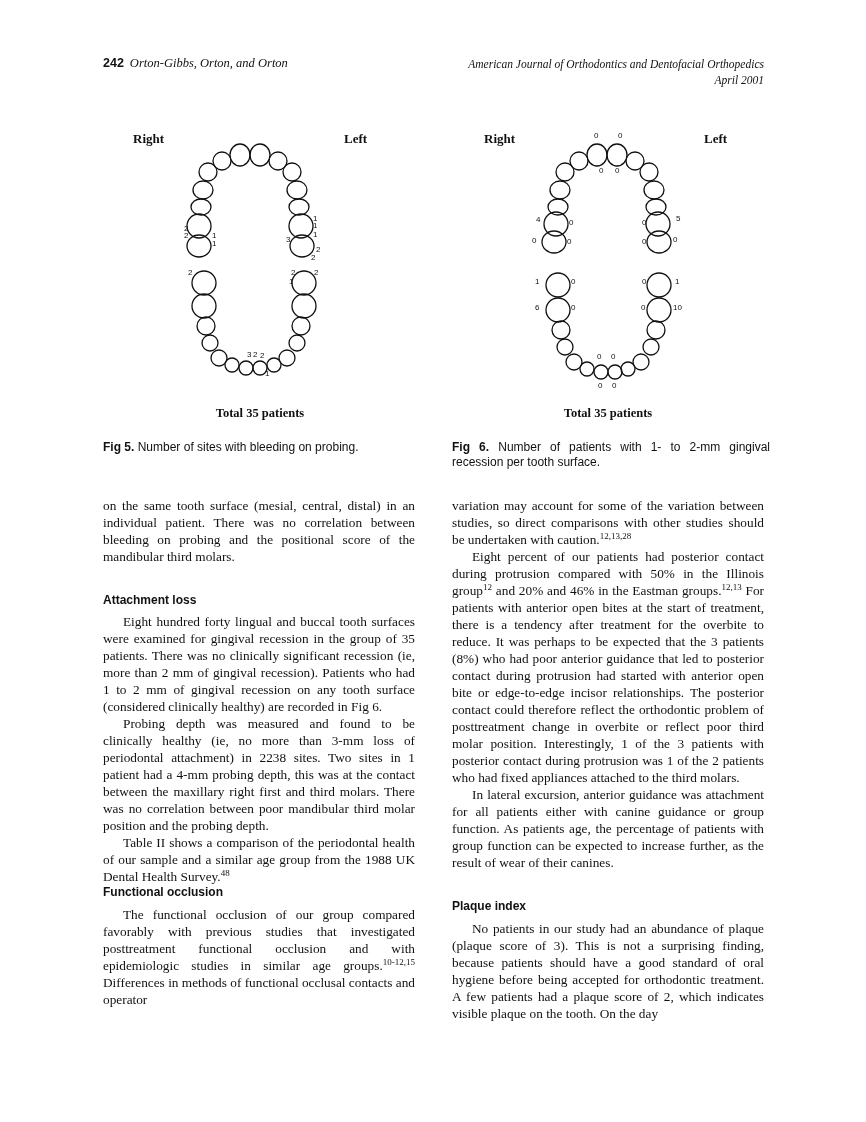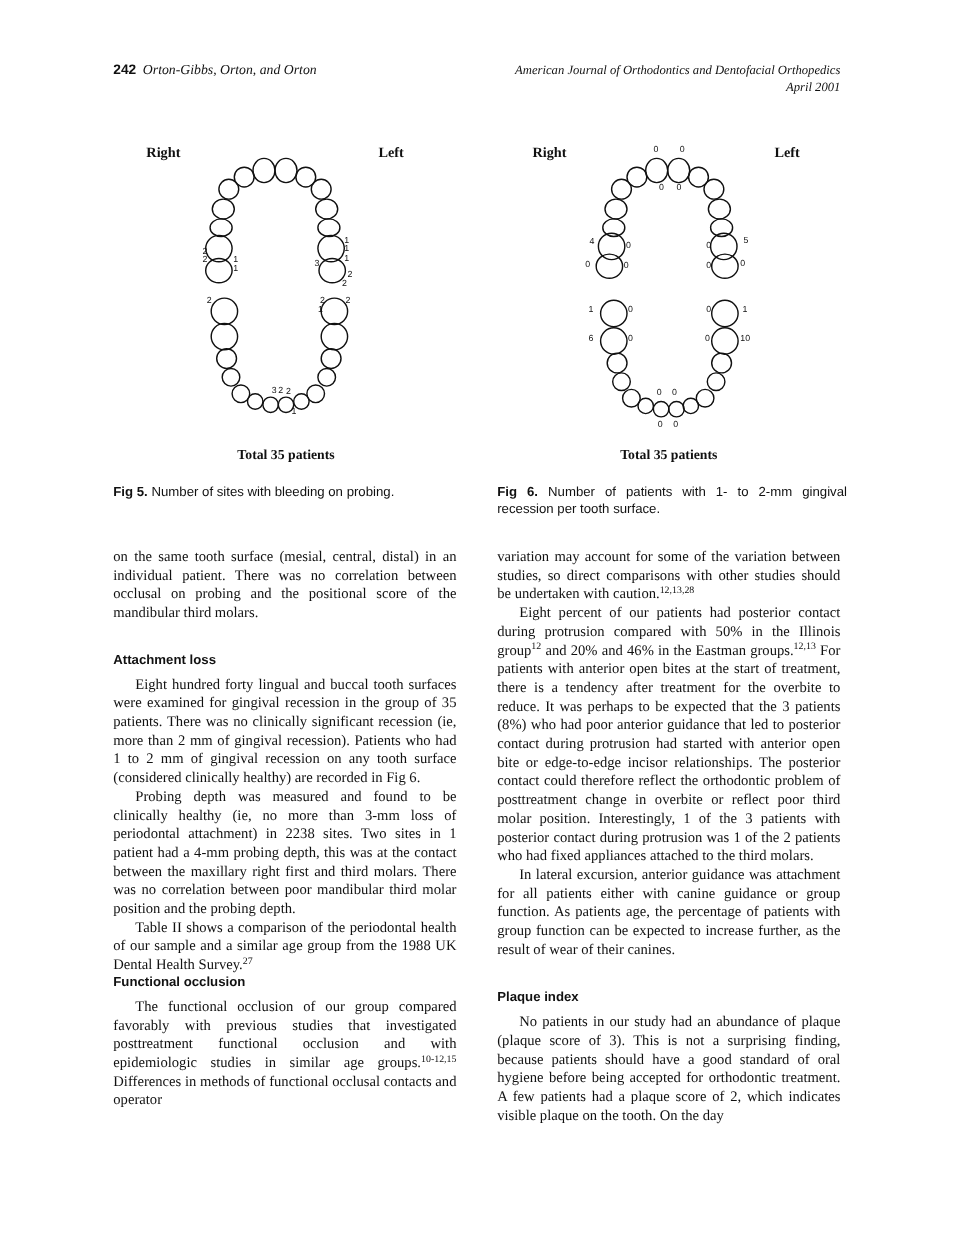--- a/index.html
+++ b/index.html
@@ -166,25 +166,25 @@
 </div>
 
 <div class="caption cap5">
   <b>Fig 5.</b> <span>Number of sites with bleeding on probing.</span>
 </div>
 <div class="caption cap6">
   <b>Fig 6.</b> <span>Number of patients with 1- to 2-mm gingival recession per tooth surface.</span>
 </div>
 
 <div class="col col-left">
-  <p>on the same tooth surface (mesial, central, distal) in an individual patient. There was no correlation between occlusal on probing and the positional score of the mandibular third molars.</p>
+  <p>on the same tooth surface (mesial, central, distal) in an individual patient. There was no correlation between bleeding on probing and the positional score of the mandibular third molars.</p>
   <h3 class="first">Attachment loss</h3>
   <p class="ind">Eight hundred forty lingual and buccal tooth surfaces were examined for gingival recession in the group of 35 patients. There was no clinically significant recession (ie, more than 2 mm of gingival recession). Patients who had 1 to 2 mm of gingival recession on any tooth surface (considered clinically healthy) are recorded in Fig 6.</p>
   <p class="ind">Probing depth was measured and found to be clinically healthy (ie, no more than 3-mm loss of periodontal attachment) in 2238 sites. Two sites in 1 patient had a 4-mm probing depth, this was at the contact between the maxillary right first and third molars. There was no correlation between poor mandibular third molar position and the probing depth.</p>
-  <p class="ind"><span>Table II shows a comparison of the periodontal health of our sample and a similar age group from the 1988 UK Dental Health Survey.</span><sup>27</sup></p>
+  <p class="ind"><span>Table II shows a comparison of the periodontal health of our sample and a similar age group from the 1988 UK Dental Health Survey.</span><sup>48</sup></p>
   <h3 class="tight">Functional occlusion</h3>
   <p class="ind" style="margin-top:6px;"><span>The functional occlusion of our group compared favorably with previous studies that investigated posttreatment functional occlusion and with epidemiologic studies in similar age groups.</span><sup>10-12,15</sup><span> Differences in methods of functional occlusal contacts and operator</span></p>
 </div>
 
 <div class="col col-right">
   <p><span>variation may account for some of the variation between studies, so direct comparisons with other studies should be undertaken with caution.</span><sup>12,13,28</sup></p>
   <p class="ind"><span>Eight percent of our patients had posterior contact during protrusion compared with 50% in the Illinois group</span><sup>12</sup><span> and 20% and 46% in the Eastman groups.</span><sup>12,13</sup><span> For patients with anterior open bites at the start of treatment, there is a tendency after treatment for the overbite to reduce. It was perhaps to be expected that the 3 patients (8%) who had poor anterior guidance that led to posterior contact during protrusion had started with anterior open bite or edge-to-edge incisor relationships. The posterior contact could therefore reflect the orthodontic problem of posttreatment change in overbite or reflect poor third molar position. Interestingly, 1 of the 3 patients with posterior contact during protrusion was 1 of the 2 patients who had fixed appliances attached to the third molars.</span></p>
   <p class="ind">In lateral excursion, anterior guidance was attachment for all patients either with canine guidance or group function. As patients age, the percentage of patients with group function can be expected to increase further, as the result of wear of their canines.</p>
   <h3 class="first">Plaque index</h3>
   <p class="ind" style="margin-top:6px;">No patients in our study had an abundance of plaque (plaque score of 3). This is not a surprising finding, because patients should have a good standard of oral hygiene before being accepted for orthodontic treatment. A few patients had a plaque score of 2, which indicates visible plaque on the tooth. On the day</p>

